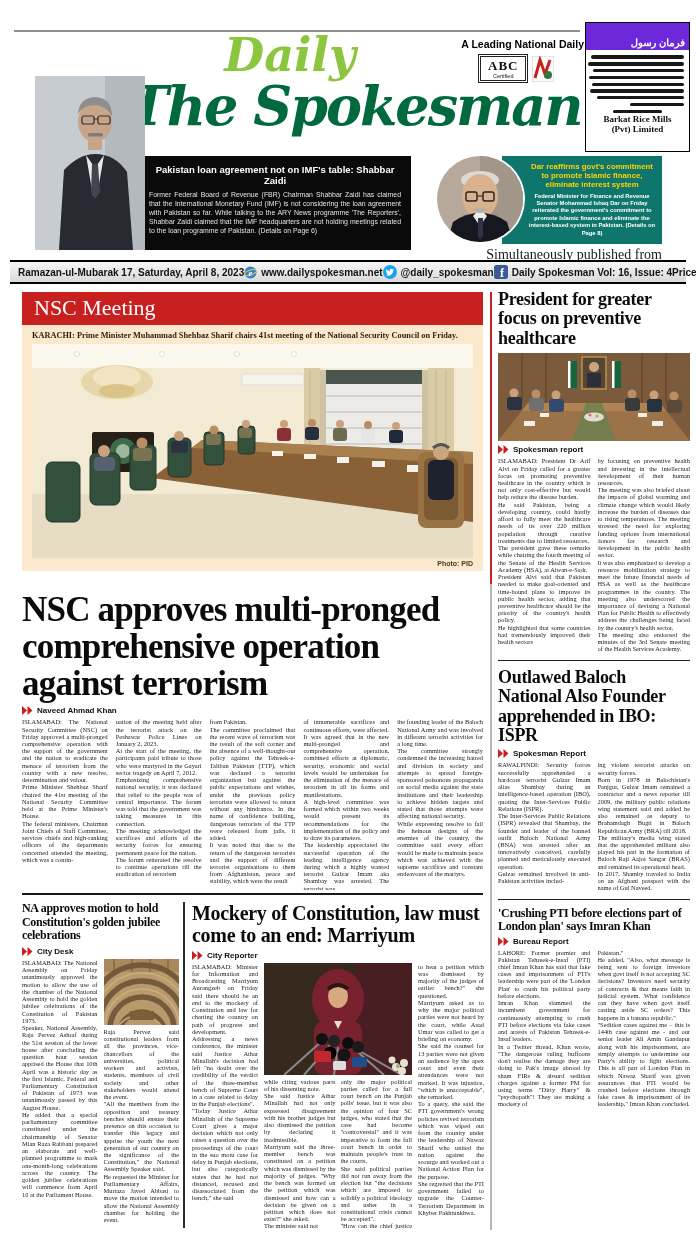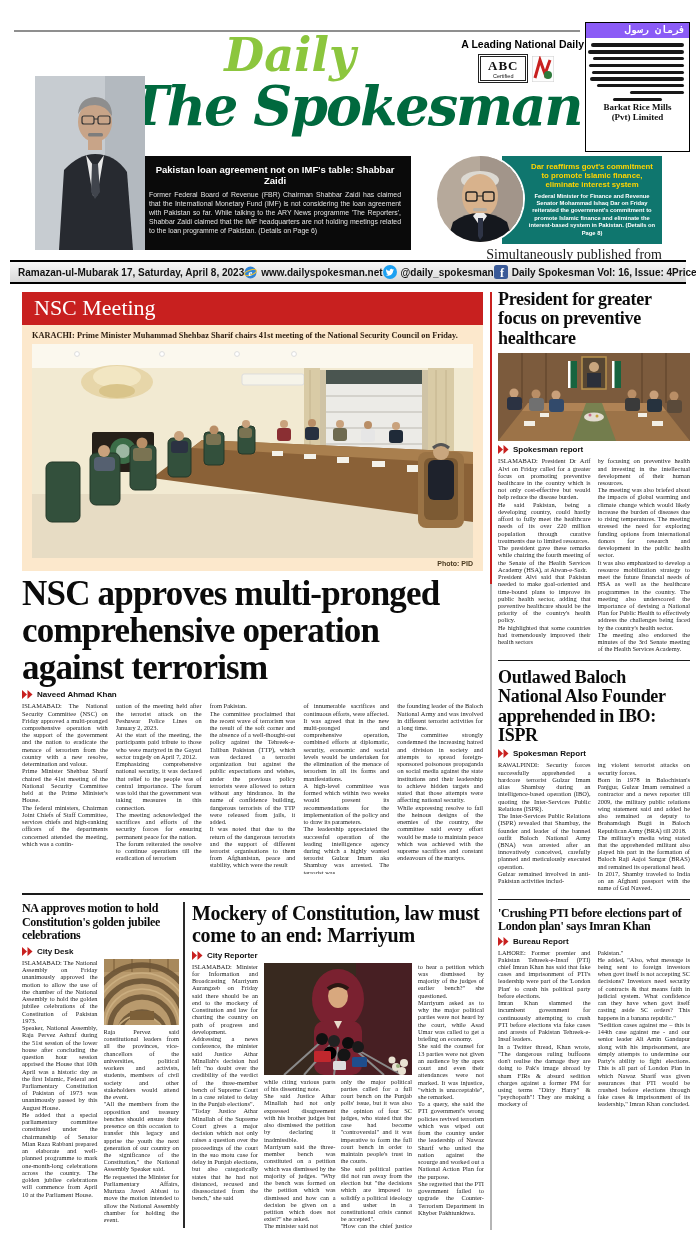--- a/index.html
+++ b/index.html
@@ -44,22 +44,22 @@
     <div class="sans" style="font-size:5.5px;margin-top:-1px;">Certified</div>
   </div>
   <svg width="22" height="26" viewBox="0 0 22 26">
     <rect x="0" y="0" width="22" height="26" fill="#fdfdfd" stroke="#ccc"></rect>
     <path d="M3 22 L8 4 L13 18 L18 4" stroke="#c8201f" stroke-width="3" fill="none"></path>
     <circle cx="16" cy="19" r="4" fill="#2d7a3a"></circle>
   </svg>
 </div>
 
 <div class="abs" style="left:585px;top:22px;width:105px;height:130px;border:1.5px solid #000;background:#fff;box-sizing:border-box;">
-  <div style="background:#8b5cf6;color:#fff;font-family:Liberation Mono, monospace;font-size:10px;font-weight:bold;
-              text-align:right;direction:rtl;padding:1px 4px 2px 4px;">فرمان رسول</div>
+  <div style="background:#6d28d9;color:#fff;font-family:Liberation Serif, serif;font-size:10px;font-weight:bold;
+              text-align:right;direction:rtl;padding:14px 4px 2px 4px;">فرمان رسول</div>
   <div style="padding-top:2px;">
     <div class="urdu-line" style="width:90%;"></div>
     <div class="urdu-line" style="width:93%;"></div>
     <div class="urdu-line" style="width:88%;"></div>
     <div class="urdu-line" style="width:92%;"></div>
     <div class="urdu-line" style="width:89%;"></div>
     <div class="urdu-line" style="width:91%;"></div>
     <div class="urdu-line" style="width:84%;"></div>
     <div class="urdu-line" style="width:52%;"></div>
   </div>
@@ -220,21 +220,21 @@
         <rect x="386" y="108" width="46" height="76" rx="8" fill="#9a7345"></rect>
         <rect x="392" y="114" width="34" height="62" rx="6" fill="#7c5a33"></rect>
         <rect x="396" y="116" width="26" height="40" rx="6" fill="#1e222c"></rect>
         <circle cx="409" cy="108" r="8" fill="#c9a67e"></circle>
         <path d="M401 104 Q409 97 417 104" stroke="#555" stroke-width="3" fill="none"></path>
       </svg>
     </div>
     <div class="sans" style="font-size:7px;font-weight:bold;color:#4a3категor0;color:#4a3a20;text-align:right;padding-top:2px;">Photo: PID</div>
   </div>
 
-  <div class="headline" style="font-size:35px;line-height:1.06;margin-top:4px;letter-spacing:-.8px;">NSC approves multi-pronged comprehensive operation against terrorism</div>
+  <div class="headline" style="font-size:35px;line-height:1.06;margin-top:20px;letter-spacing:-.8px;">NSC approves multi-pronged comprehensive operation against terrorism</div>
 
   <div class="byline">
     <svg width="11" height="9" viewBox="0 0 11 9">
       <path d="M0 0 L5 4.5 L0 9Z" fill="#c8201f"></path>
         <path d="M5.5 0 L10.5 4.5 L5.5 9Z" fill="#c8201f"></path>
     </svg>
     <span>Naveed Ahmad Khan</span>
   </div>
 
   <div class="colrow" style="gap:8px;">

